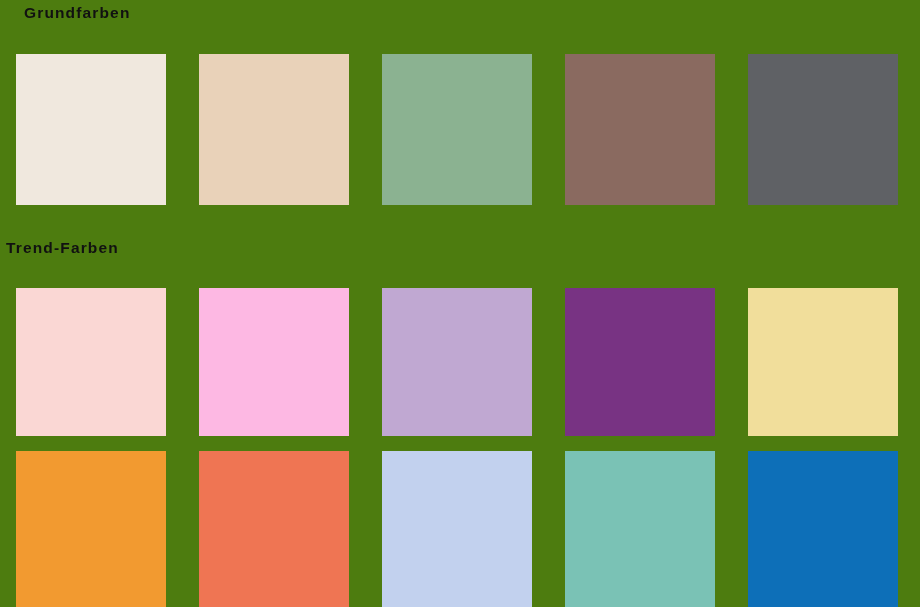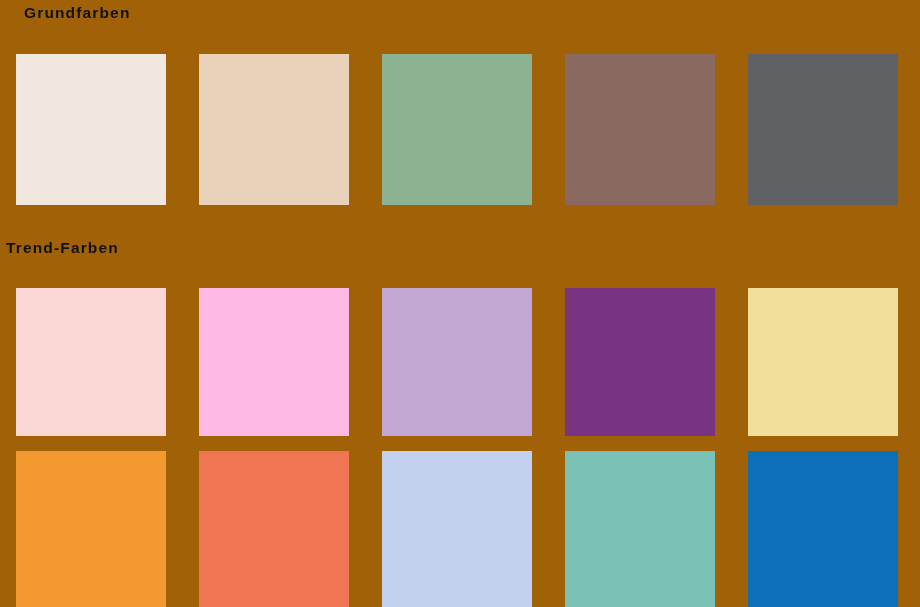--- a/index.html
+++ b/index.html
@@ -12,21 +12,21 @@
     width: 920px;
     height: 607px;
     overflow: hidden;
     font-family: "Liberation Sans", sans-serif;
     -webkit-font-smoothing: antialiased;
   }
   .palette-page {
     position: relative;
     width: 920px;
     height: 607px;
-    background: #a16207;
+    background: #4d7c0f;
     box-sizing: border-box;
   }
   .section {
     position: absolute;
     left: 0;
     width: 920px;
   }
   .section-heading {
     font-family: "Liberation Sans", sans-serif;
     font-size: 15.5px;

